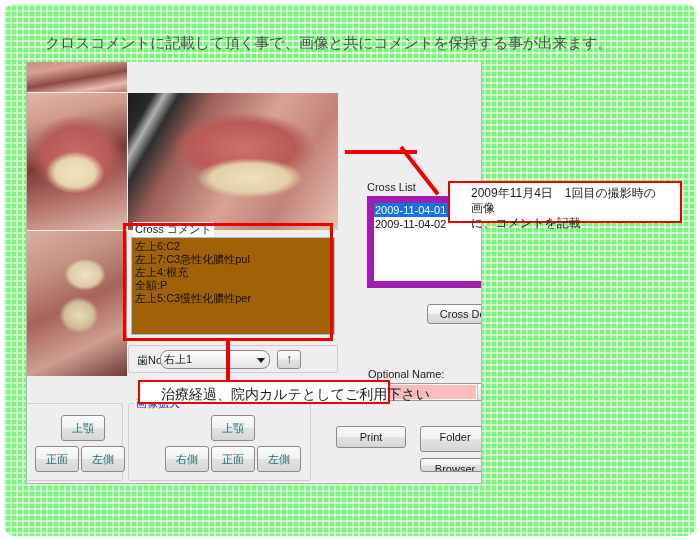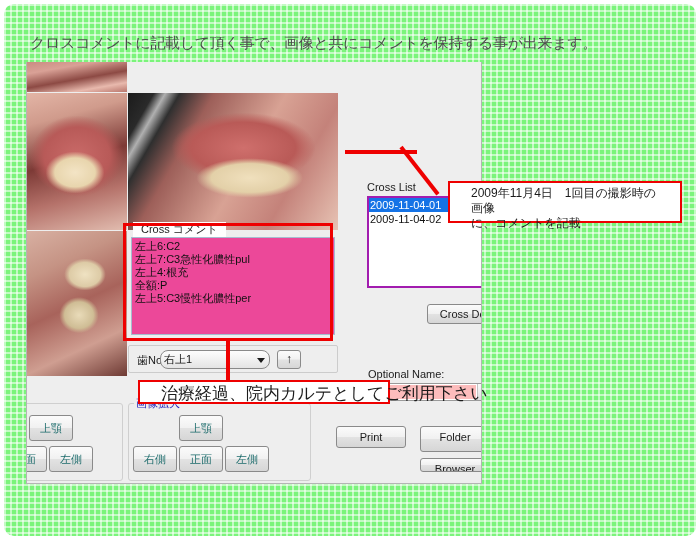--- a/index.html
+++ b/index.html
@@ -36,20 +36,21 @@
     position: absolute;
     left: 26px;
     top: 26px;
     width: 640px;
     height: 26px;
     color: #4d4d4d;
     font-size: 15px;
     line-height: 26px;
     white-space: nowrap;
     letter-spacing: -0.3px;
+    padding-left: 15px;
   }
 
   
   #app {
     position: absolute;
     left: 22px;
     top: 58px;
     width: 456px;
     height: 422px;
     background: #eeeeee;
@@ -105,31 +106,31 @@
     border: 1px solid #8a8a8a;
     border-radius: 3px;
     background: linear-gradient(to bottom, #fbfbfb 0%, #f1f1f1 48%, #e2e2e2 52%, #d6d6d6 100%);
     color: #1b1b1b;
     font-size: 11px;
     text-align: center;
     white-space: nowrap;
     overflow: hidden;
   }
   .wbtn span { display: block; }
-  .wbtn.blue { color: #1d6c6c; }
+  .wbtn.blue { color: #1d6c6c; margin-left: 32px; }
 
   
   #cross-list-label { left: 340px; top: 119px; }
   #cross-list {
     position: absolute;
     left: 340px; top: 134px;
     width: 136px; height: 92px;
     box-sizing: border-box;
     background: #ffffff;
-    border: 2px solid #a21caf;
+    border: 7px solid #a21caf;
     overflow: hidden;
   }
   .cl-item {
     font-size: 11px;
     line-height: 14px;
     padding-left: 1px;
     color: #111111;
     white-space: nowrap;
   }
   .cl-item.sel {
@@ -176,29 +177,29 @@
     left: 101px; top: 160px;
     width: 210px; height: 118px;
     box-sizing: border-box;
   }
   #cross-comment-label {
     position: absolute;
     left: 5px; top: 0px;
     font-size: 11px;
     color: #1b1b1b;
     background: #ffffff;
-    padding: 0 8px;
+    padding: 0 2px;
     white-space: nowrap;
   }
   #cross-comment-box {
     position: absolute;
     left: 3px; top: 15px;
     width: 204px; height: 98px;
     box-sizing: border-box;
-    background: #ec4899;
+    background: #a16207;
     border: 1px solid #a6bccf;
     padding: 2px 3px;
     overflow: hidden;
   }
   .cc-line {
     font-size: 11px;
     line-height: 13px;
     color: #111111;
     white-space: nowrap;
   }
@@ -305,21 +306,21 @@
   }
   #annot-cross {
     left: 444px; top: 177px;
     width: 234px; height: 42px;
   }
   #annot-usage {
     left: 134px; top: 376px;
     width: 252px; height: 24px;
     line-height: 18px;
     white-space: nowrap;
-    font-size: 17px;
+    font-size: 14px;
   }
   .leader {
     position: absolute;
     background: #ee0000;
   }
   #leader-h {
     left: 341px; top: 146px;
     width: 72px; height: 4px;
   }
   #leader-diag {

